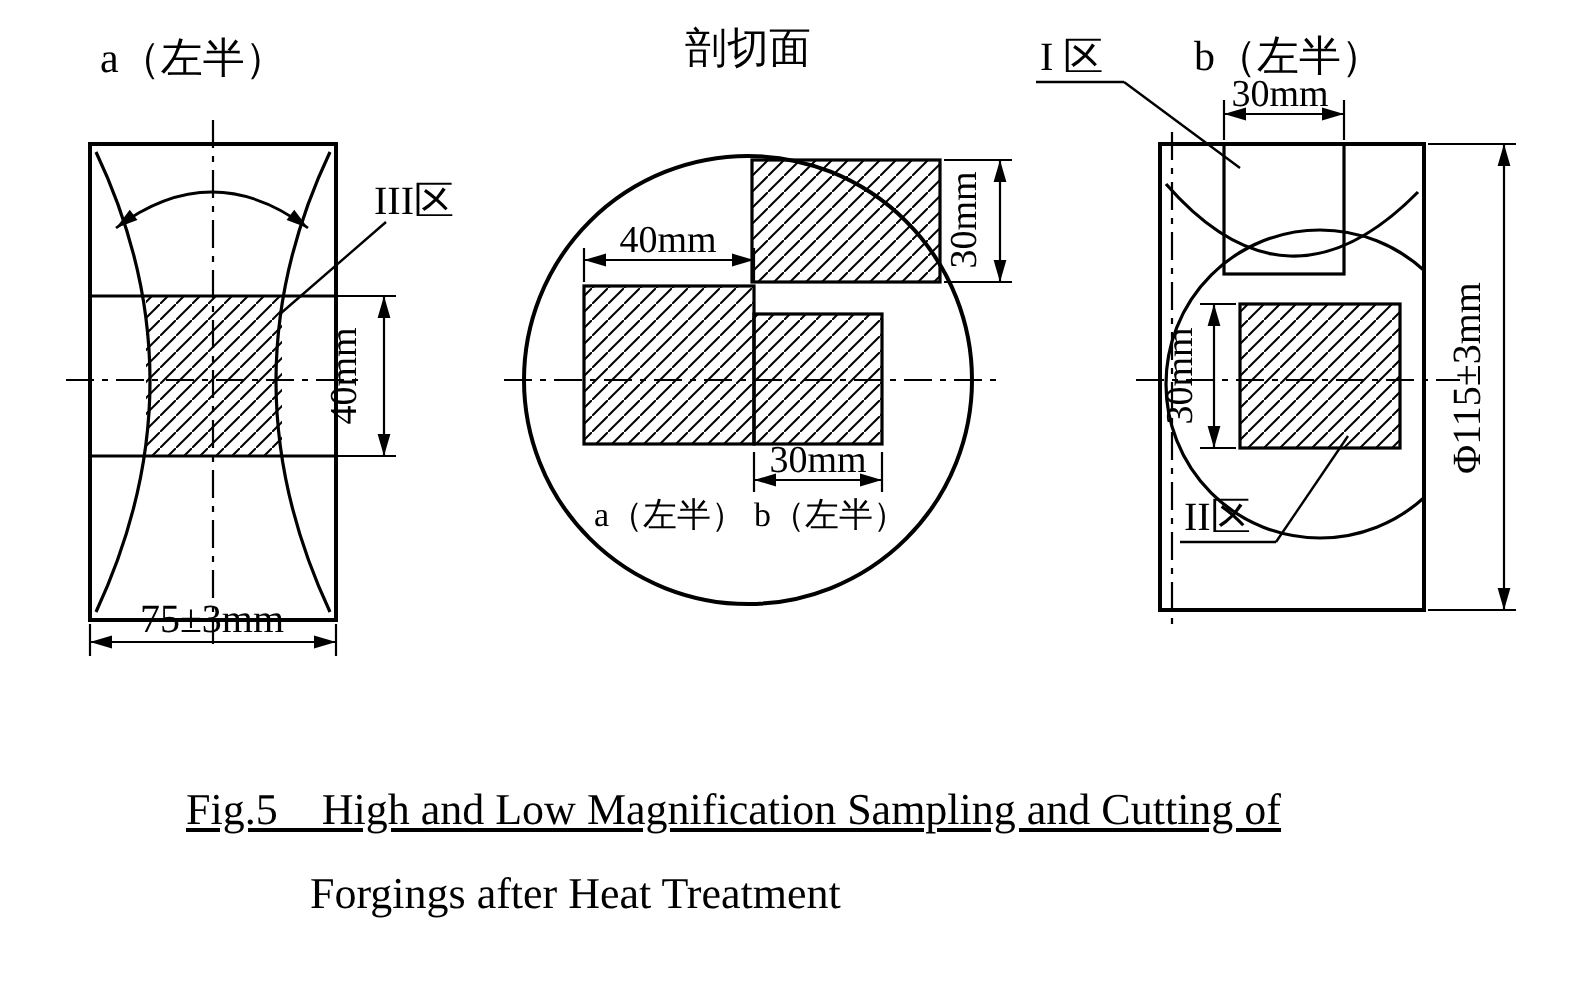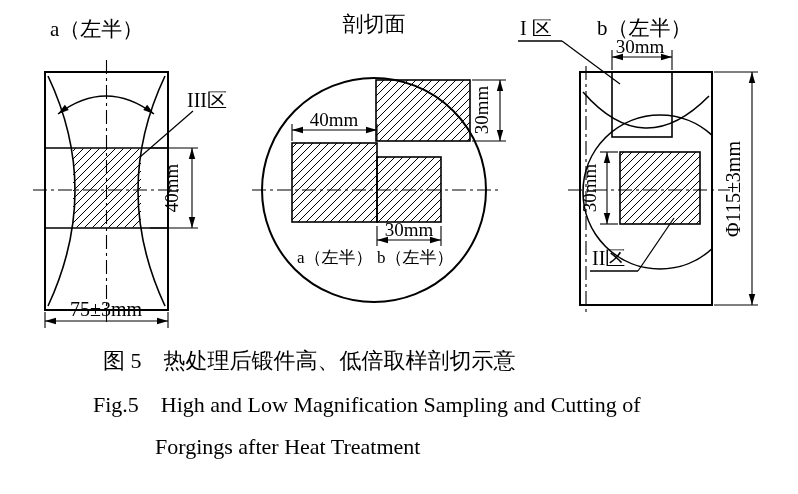--- a/index.html
+++ b/index.html
@@ -16,21 +16,21 @@
   svg text {
     font-family: "Liberation Serif", "DejaVu Serif", serif;
     fill: #000;
   }
   .caption {
     position: absolute;
     white-space: pre;
     color: #000;
   }
   .caption-cn  { left: 103px; top: 346px; font-size: 22px; }
-  .caption-en1 { left: 93px;  top: 392px; font-size: 22px; }
+  .caption-en1 { left: 93px;  top: 392px; font-size: 22px; text-decoration: underline; }
   .caption-en2 { left: 155px; top: 434px; font-size: 22px; }
 </style>
 </head>
 <body>
 
 <div class="page">
 
   <svg width="798" height="340" viewBox="0 0 798 340">
     <defs>
       <pattern id="hatch" patternUnits="userSpaceOnUse" width="8" height="8">
@@ -139,17 +139,16 @@
       <line x1="590" y1="271" x2="638" y2="271" stroke="#000" stroke-width="1.3"></line>
       <line x1="638" y1="271" x2="674" y2="218" stroke="#000" stroke-width="1.2"></line>
 
       <line x1="714" y1="72" x2="758" y2="72" stroke="#000" stroke-width="1.1"></line>
       <line x1="714" y1="305" x2="758" y2="305" stroke="#000" stroke-width="1.1"></line>
       <line x1="752" y1="72" x2="752" y2="305" stroke="#000" stroke-width="1.1" marker-start="url(#dimarrow)" marker-end="url(#dimarrow)"></line>
       <text x="740" y="189" font-size="20" text-anchor="middle" transform="rotate(-90 740 189)">Φ115±3mm</text>
     </g>
   </svg>
 
-  <div class="caption caption-cn">图 5　热处理后锻件高、低倍取样剖切示意</div>
   <div class="caption caption-en1">Fig.5    High and Low Magnification Sampling and Cutting of</div>
   <div class="caption caption-en2">Forgings after Heat Treatment</div>
 
 </div>
 
 </body></html>

